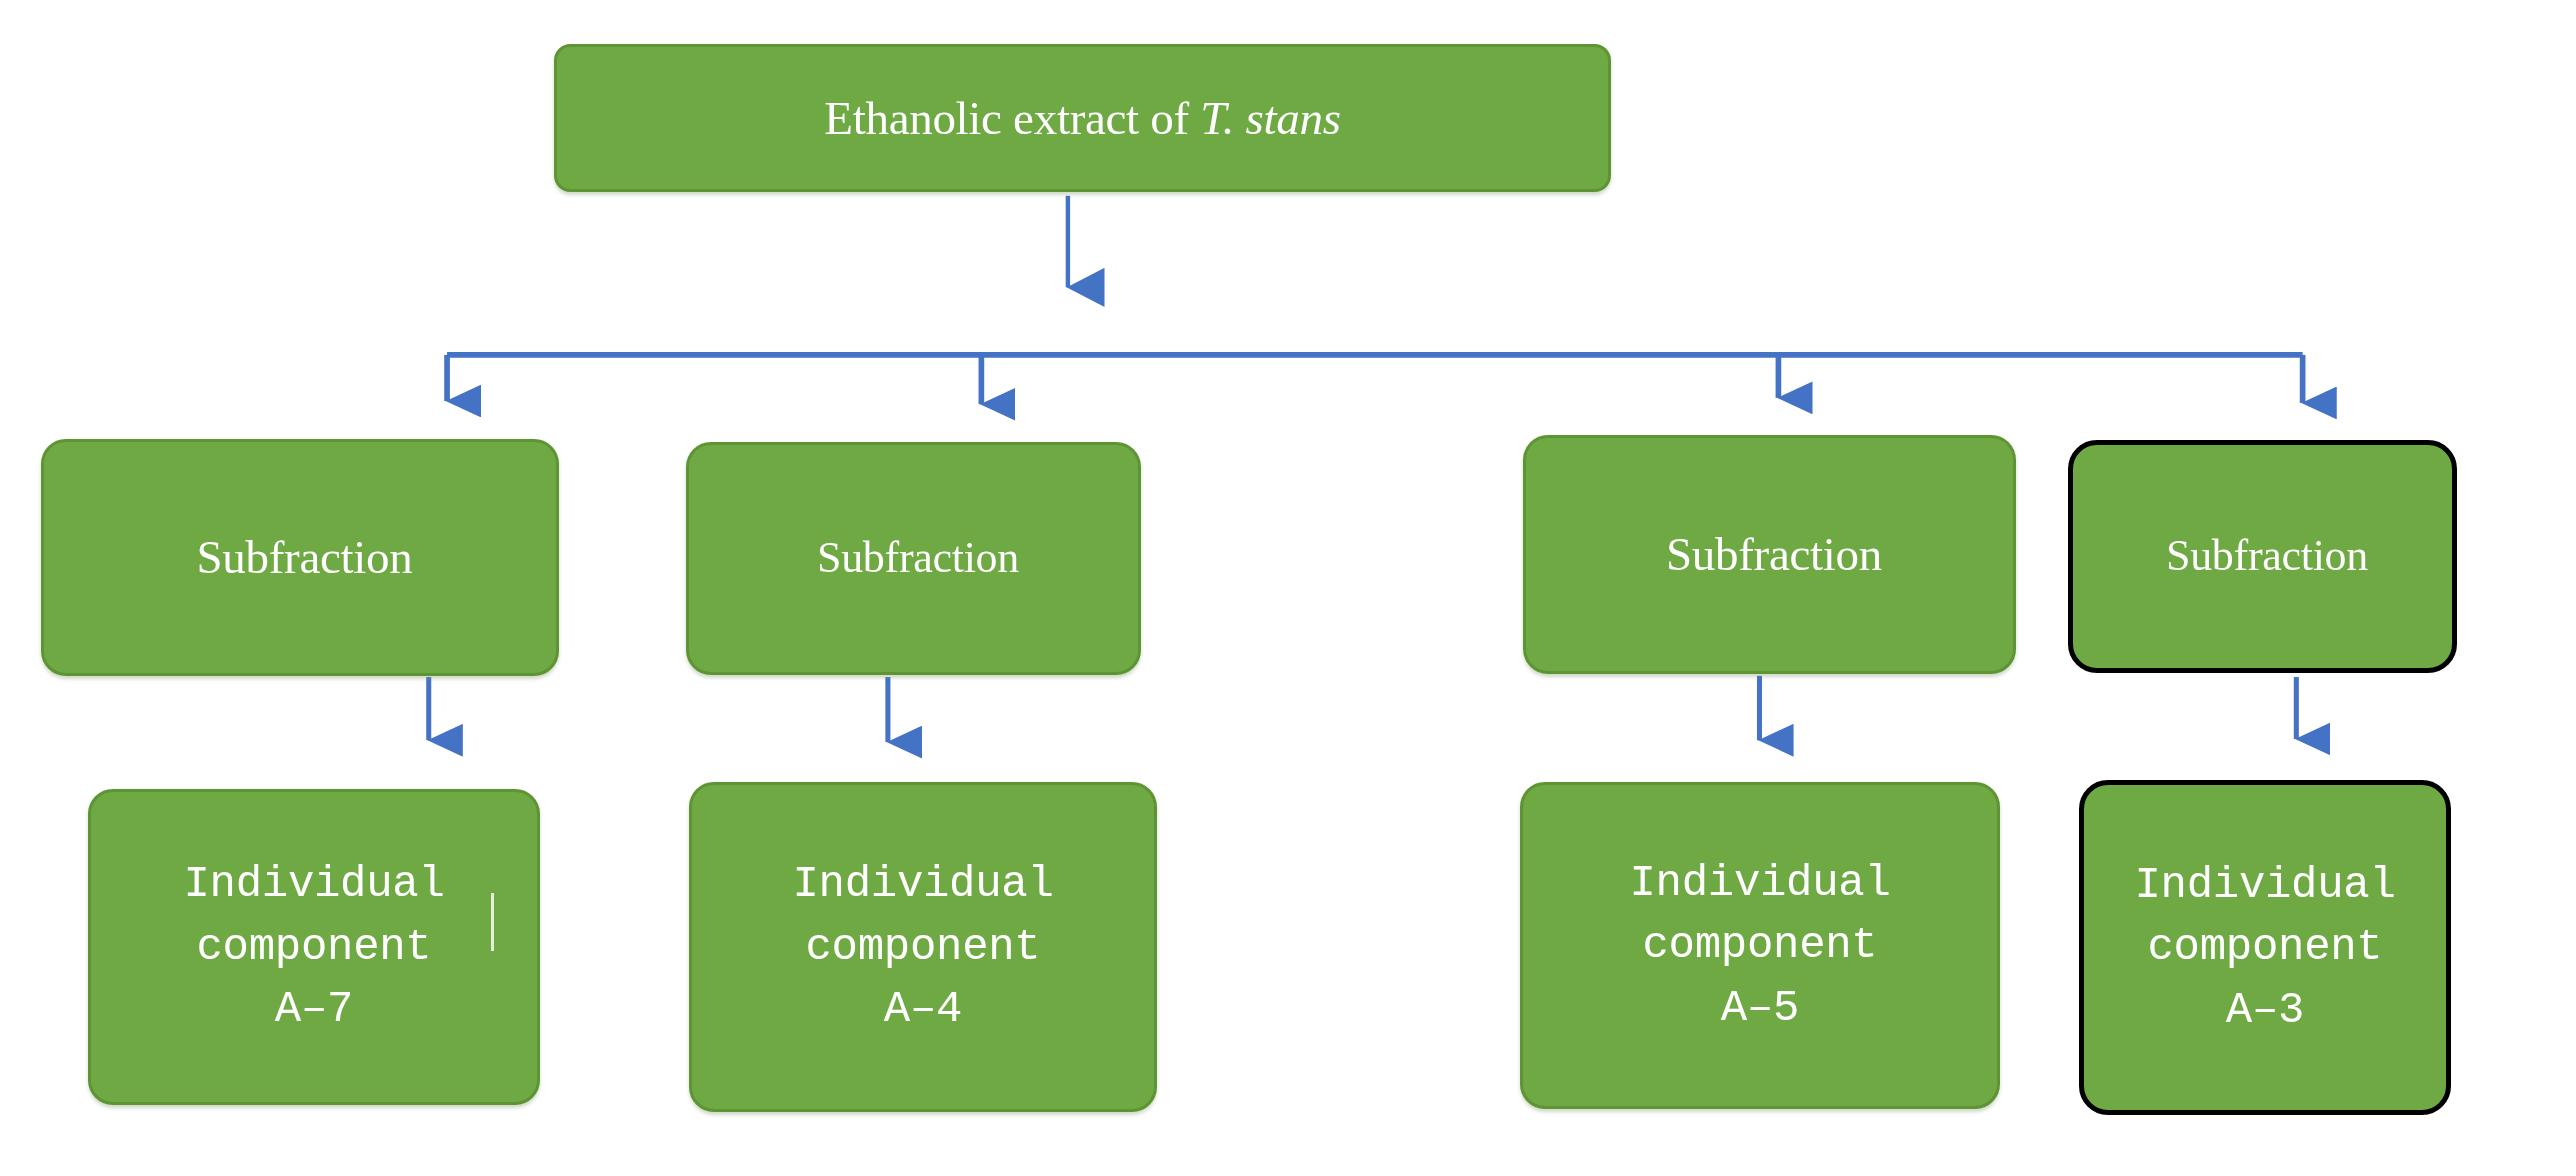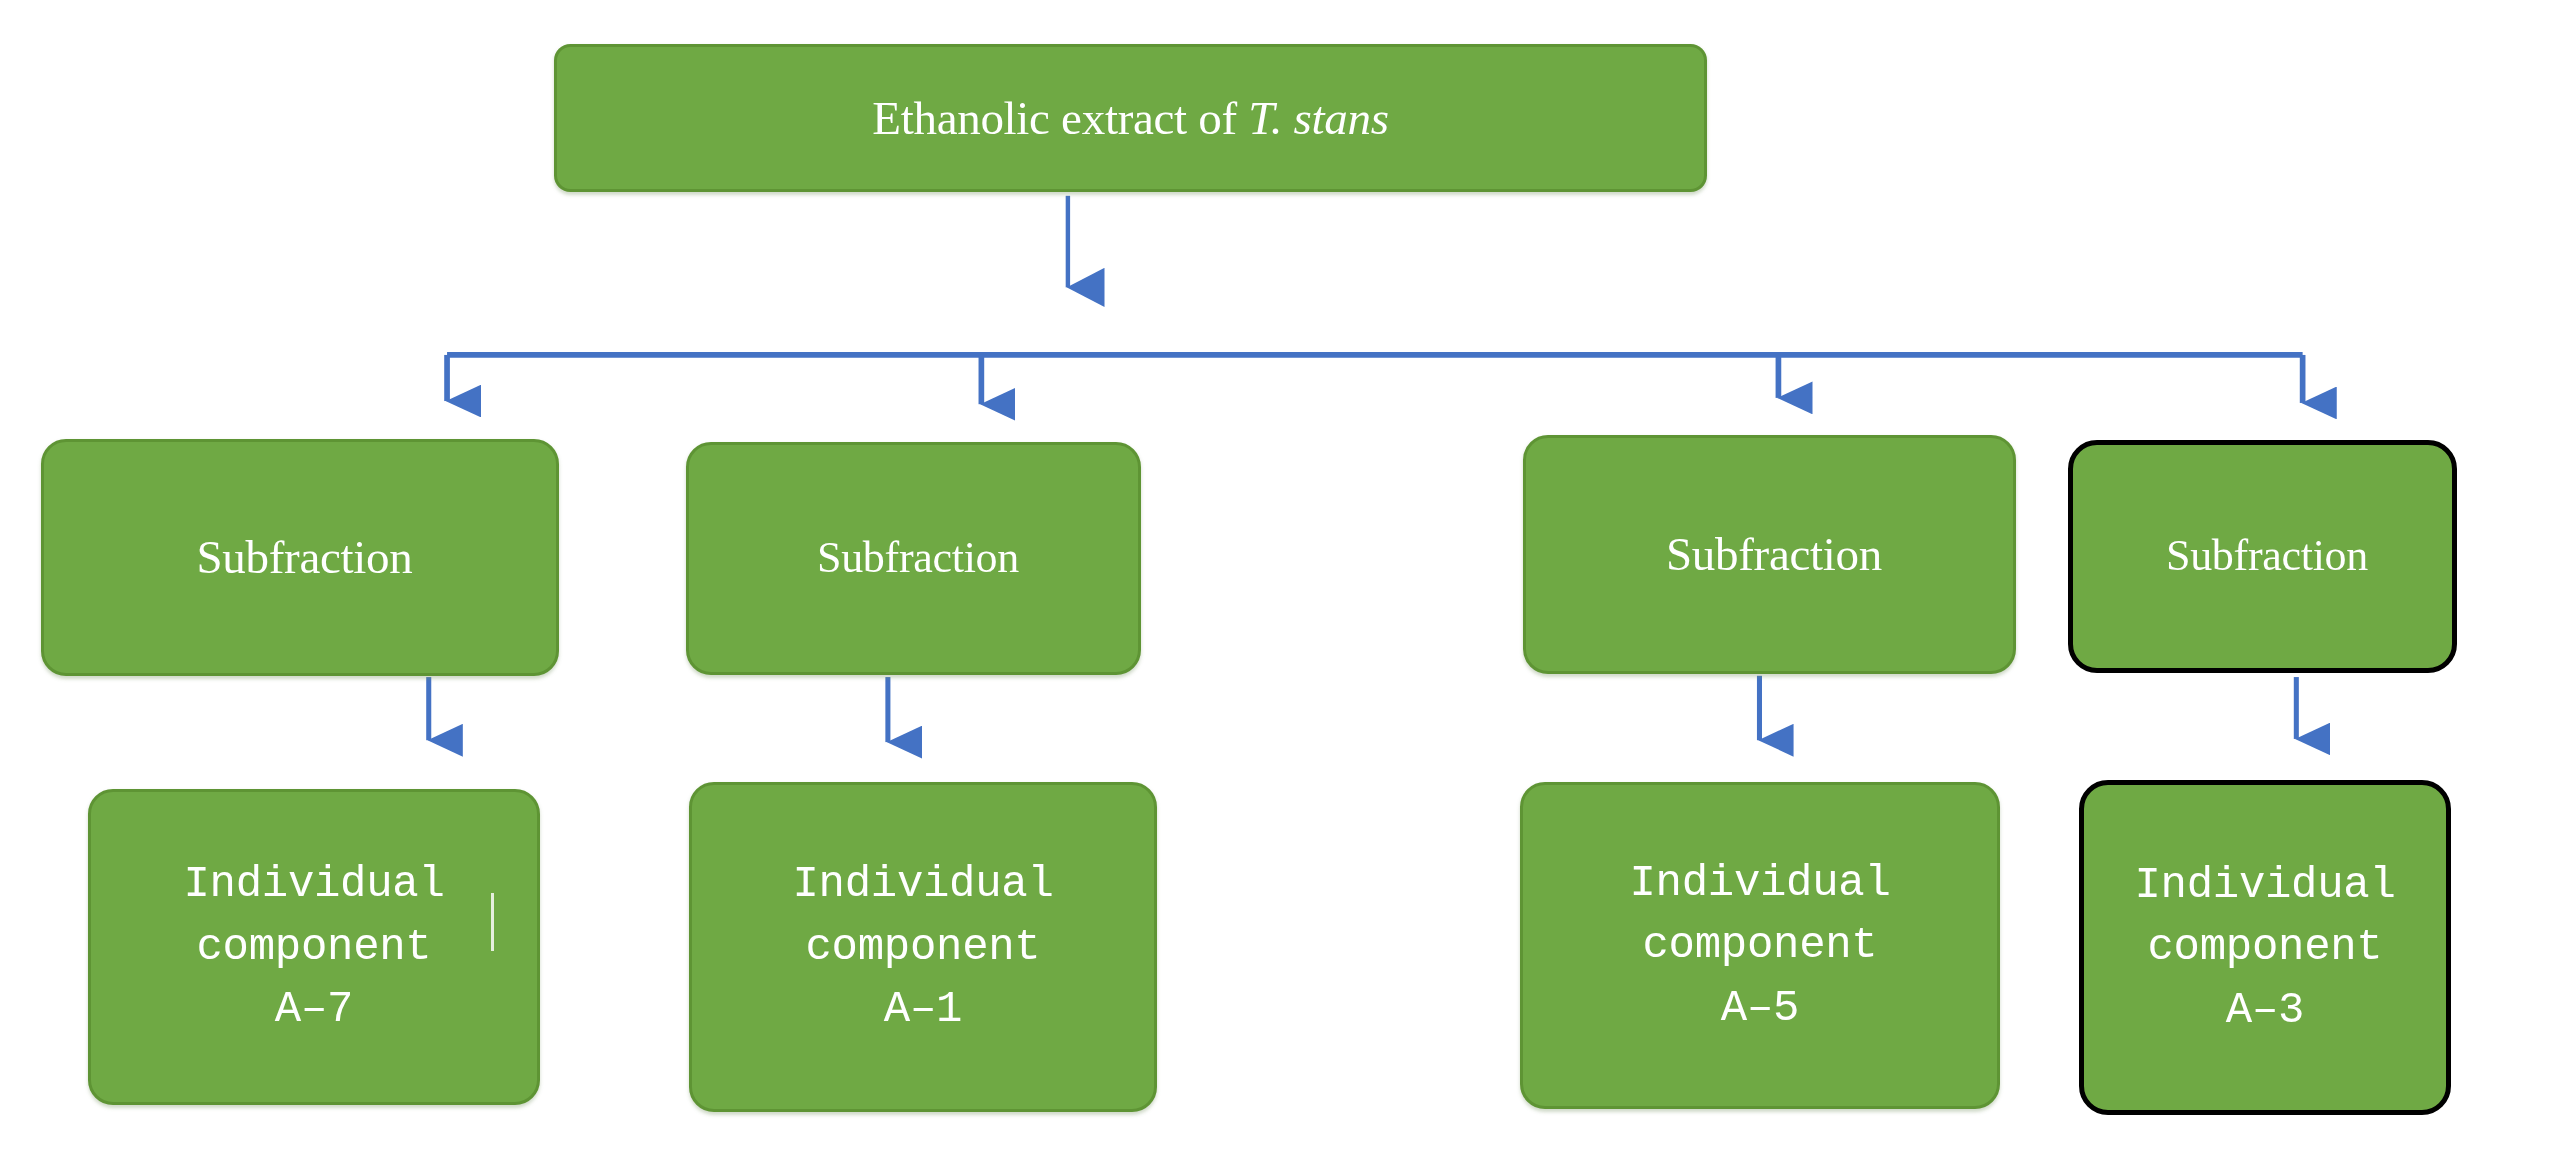--- a/index.html
+++ b/index.html
@@ -40,21 +40,21 @@
 
   
   .node.outlined {
     border: 5.7px solid #000000;
     border-radius: 29px;
   }
 
   
   #node-root {
     left: 554px;  top: 44px;
-    width: 1153px; height: 148px;
+    width: 1057px; height: 148px;
     border-radius: 16.4px;
     font-size: 47px;
   }
 
   .node-sub { height: 237px; font-size: 47px; border-radius: 28px; padding-left: 9px; }
   #node-sub-1 { left: 41px;   top: 439px; width: 518px; }
   #node-sub-2 { left: 686px; top: 442px; width: 455px; height: 233px; font-size: 44px; }
   #node-sub-3 { left: 1523px; top: 435px; width: 493px; height: 239px; }
   #node-sub-4 { left: 2068px; top: 440px; width: 389px; height: 233px; font-size: 44px; }
 
@@ -167,21 +167,21 @@
       <span class="node-label">Individual</span>
       <span class="node-label">component</span>
       <span class="node-label">A–7</span>
     </span>
   </div>
 
   <div class="node soft node-comp" id="node-comp-2">
     <span>
       <span class="node-label">Individual</span>
       <span class="node-label">component</span>
-      <span class="node-label">A–1</span>
+      <span class="node-label">A–4</span>
     </span>
   </div>
 
   <div class="node soft node-comp" id="node-comp-3">
     <span>
       <span class="node-label">Individual</span>
       <span class="node-label">component</span>
       <span class="node-label">A–5</span>
     </span>
   </div>

